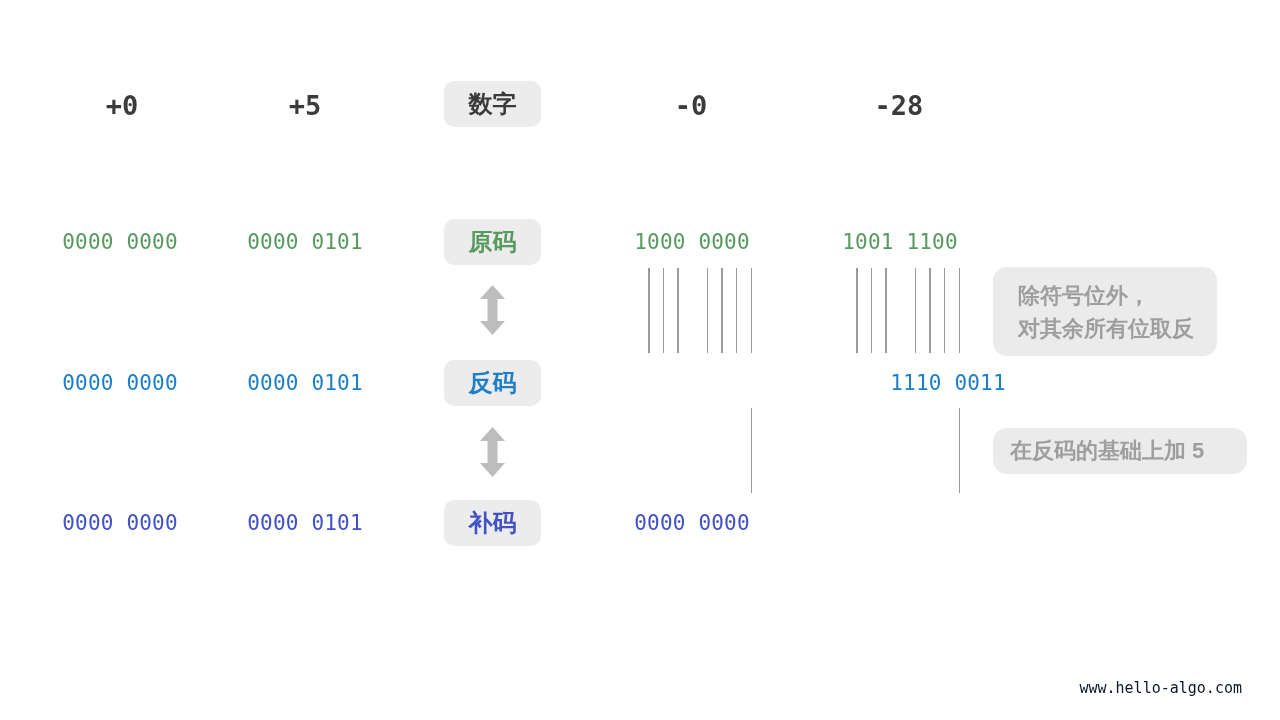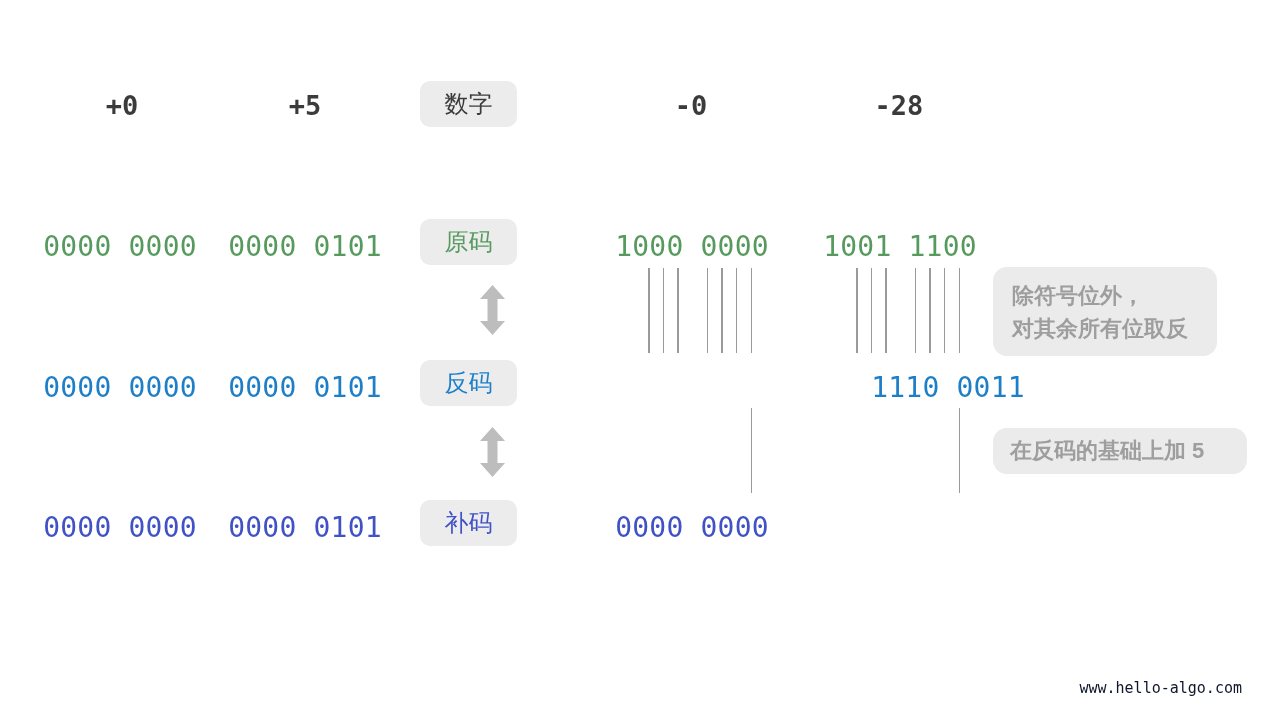--- a/index.html
+++ b/index.html
@@ -12,32 +12,32 @@
   .num-header{
     position:absolute;top:90px;transform:translateX(-50%);
     font-family:"DejaVu Sans Mono","Liberation Mono",monospace;
     font-size:27px;font-weight:bold;color:#3b3b3b;white-space:pre;
   }
 
   
   .bin{
     position:absolute;transform:translateX(-50%);
     font-family:"DejaVu Sans Mono","Liberation Mono",monospace;
-    font-size:28px;font-weight:500;white-space:pre;letter-spacing:0.2px;
+    font-size:21px;font-weight:500;white-space:pre;letter-spacing:0.2px;
   }
   .row-sign{top:230px;color:var(--c-sign);}
   .row-ones{top:371px;color:var(--c-ones);}
   .row-twos{top:511px;color:var(--c-twos);}
 
   
   .badge{
-    position:absolute;left:420px;width:97px;height:46px;
+    position:absolute;left:444px;width:97px;height:46px;
     background:#ececec;border-radius:10px;
     display:flex;align-items:center;justify-content:center;
-    font-size:24px;font-weight:400;
+    font-size:24px;font-weight:700;
   }
   .badge-num{top:81px;color:#3b3b3b;}
   .badge-sign{top:219px;color:var(--c-sign);}
   .badge-ones{top:360px;color:var(--c-ones);}
   .badge-twos{top:500px;color:var(--c-twos);}
 
   
   .arrow{position:absolute;left:480px;width:25px;height:50px;}
   .arrow-1{top:285px;}
   .arrow-2{top:427px;}
@@ -46,21 +46,21 @@
   .tick,.connector{position:absolute;width:1.5px;background:#9a9a9a;}
   .tick{top:268px;height:85px;}
   .connector{top:408px;height:85px;}
 
   
   .note{
     position:absolute;background:#ebebeb;border-radius:14px;
     color:#9e9e9e;font-weight:700;font-size:22px;
   }
   .note-flip{left:993px;top:267px;width:224px;height:89px;
-    display:flex;flex-direction:column;justify-content:center;padding-left:19px;box-sizing:border-box;line-height:33px;}
+    display:flex;flex-direction:column;justify-content:center;padding-left:25px;box-sizing:border-box;line-height:33px;}
   .note-add{left:993px;top:428px;width:254px;height:46px;
     display:flex;align-items:center;padding-left:17px;box-sizing:border-box;}
 
   
   .caption{
     position:absolute;top:620px;font-size:22px;font-weight:700;color:#8d8d8d;white-space:pre;
   }
   .caption-pos{left:55px;}
   .caption-neg{left:622px;}
 

